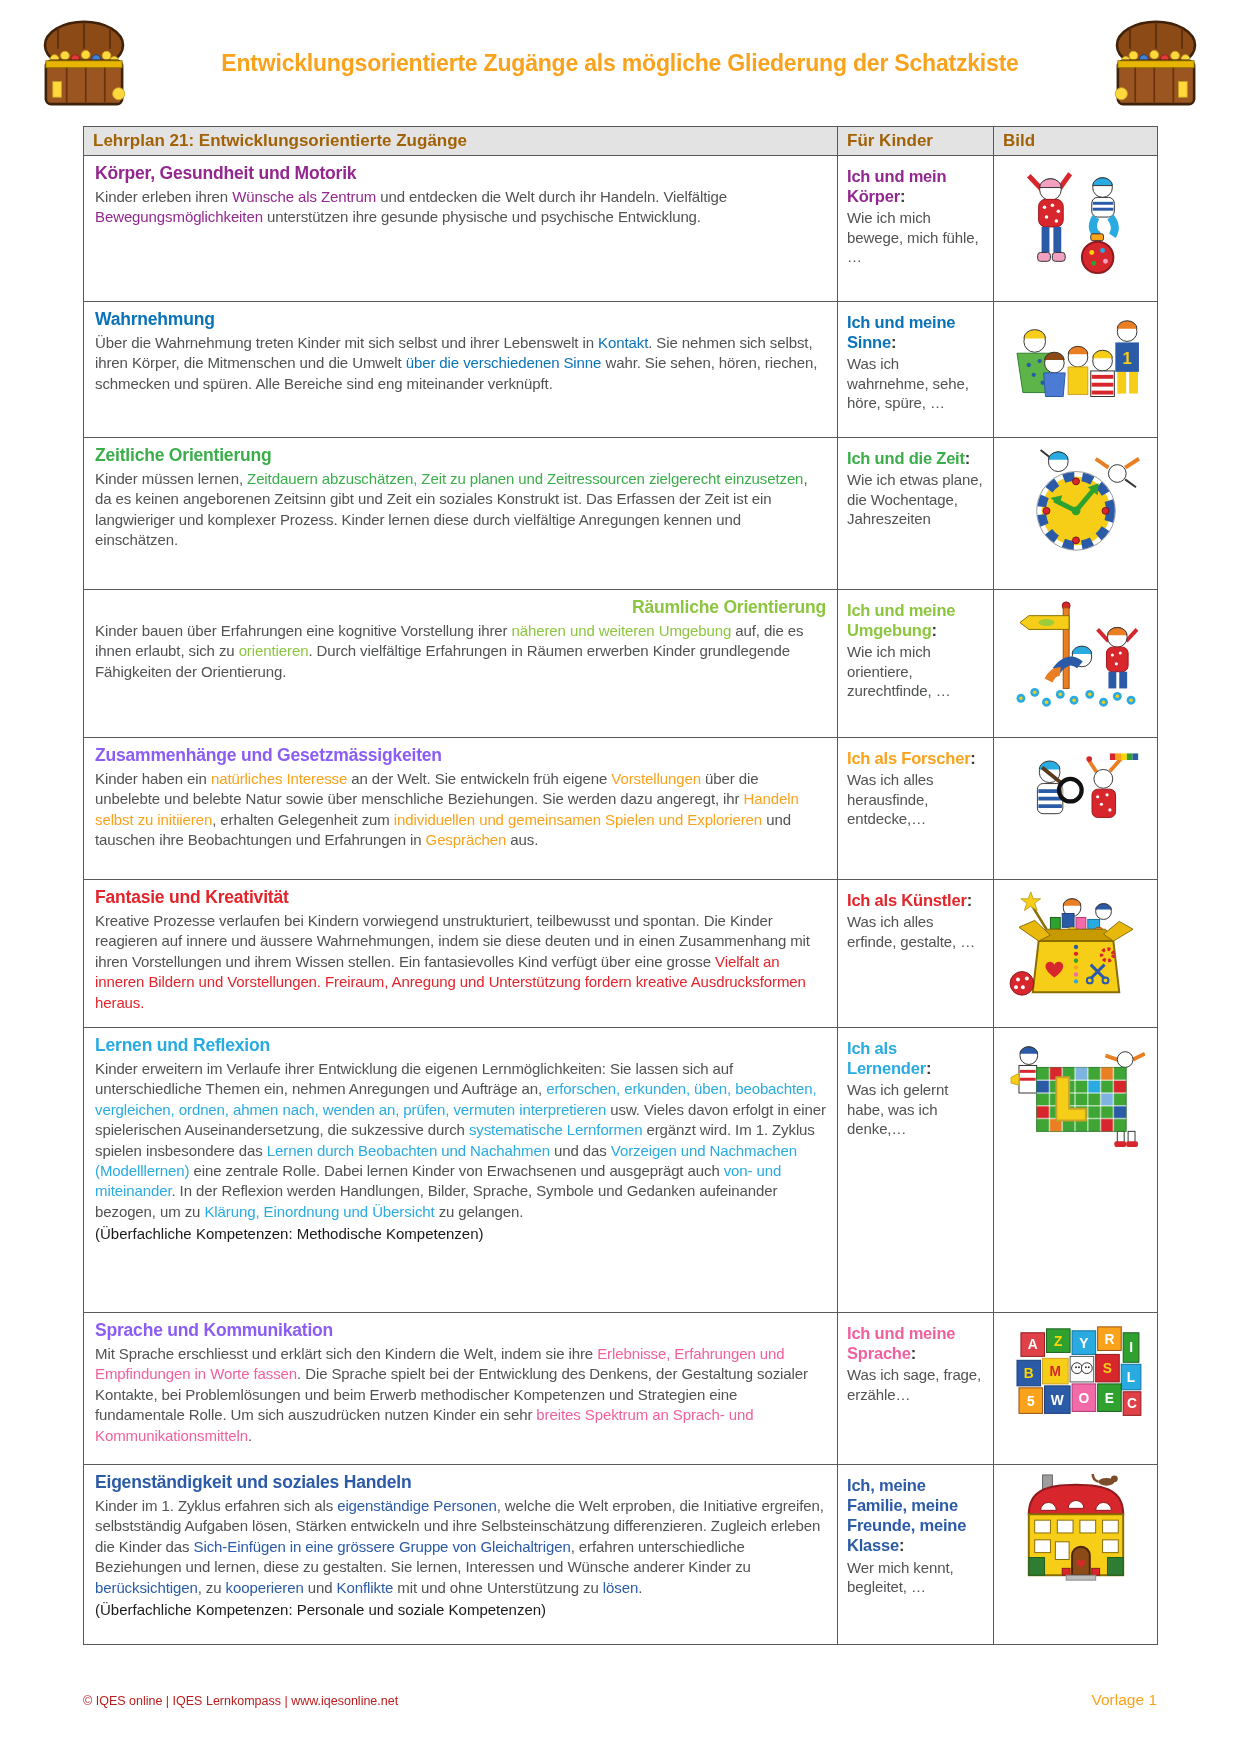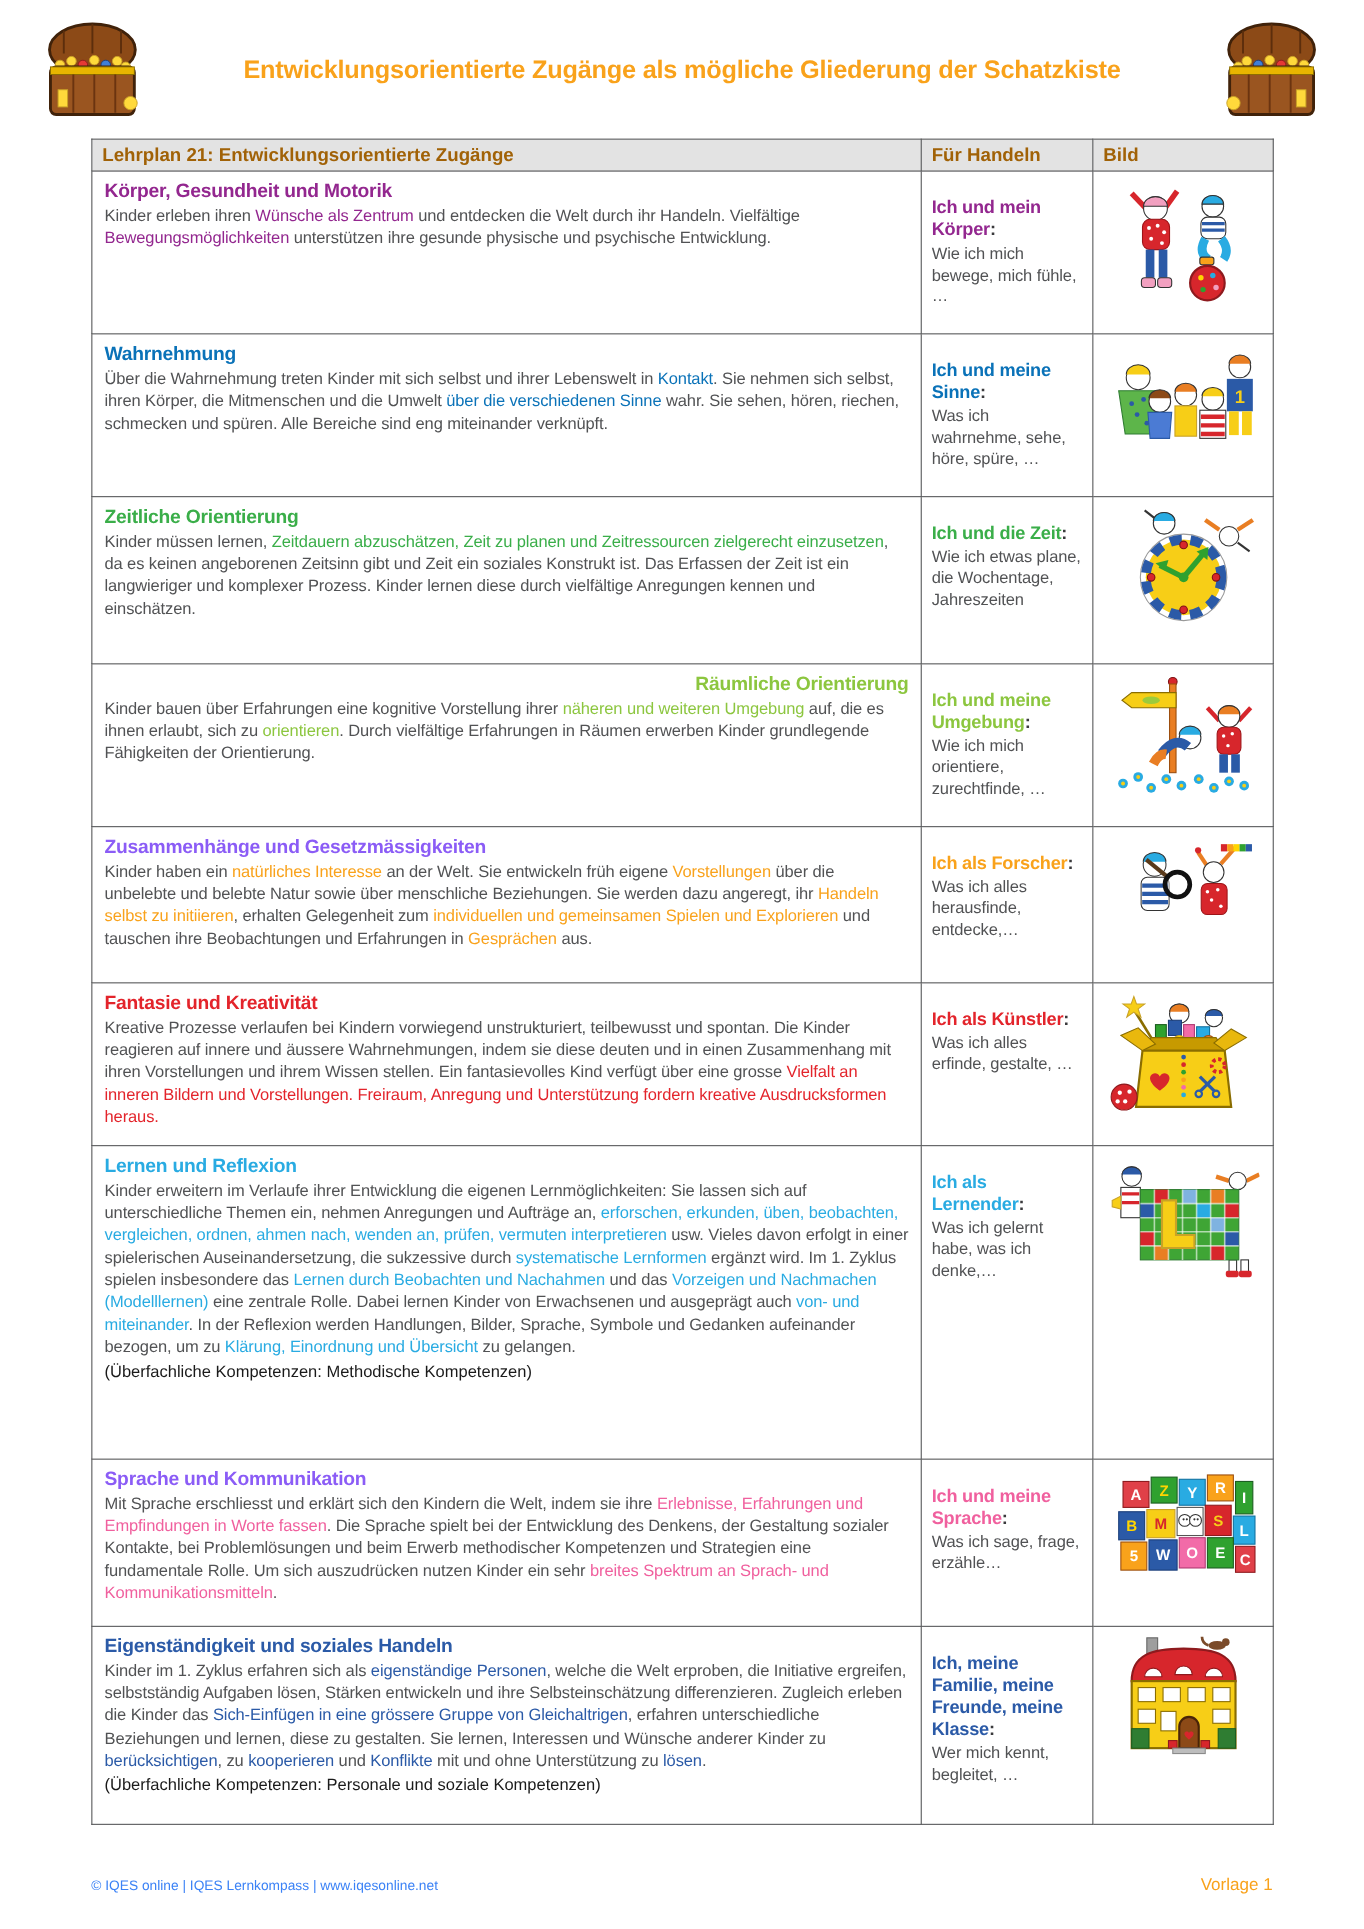--- a/index.html
+++ b/index.html
@@ -16,34 +16,34 @@
   
   .content{margin:0 83px;}
   table.lp{border-collapse:collapse;width:1074px;table-layout:fixed;}
   col.c-main{width:754px;} col.c-kinder{width:156px;} col.c-bild{width:164px;}
   th,td{border:1.6px solid #58595B;vertical-align:top;text-align:left;}
   thead th{background:#E3E3E3;font-size:17px;padding:4px 9px;color:#a16207;font-weight:bold;}
   td.main-cell{padding:5px 11px 8px;}
   .row-heading{font-size:17.5px;font-weight:bold;margin:2px 0 3px;letter-spacing:-0.2px;}
   .row-body{font-size:15px;color:#515254;line-height:1.36;letter-spacing:-0.1px;}
   .row-note{font-size:15px;color:#1A1A1A;line-height:1.36;margin-top:2px;}
-  td.kinder-cell{padding:23px 9px;}
+  td.kinder-cell{padding:10px 9px;}
   .kinder-head{font-size:16.5px;font-weight:bold;line-height:1.22;letter-spacing:-0.2px;}
   .kinder-colon{color:#3A3A3C;}
   .kinder-text{font-size:15px;color:#515254;line-height:1.3;margin-top:2px;letter-spacing:-0.1px;}
   td.bild-cell{padding:6px 5px;text-align:center;}
   .illustration{display:inline-block;}
   tbody tr:nth-child(1){height:146px;} tbody tr:nth-child(2){height:136px;}
   tbody tr:nth-child(3){height:152px;} tbody tr:nth-child(4){height:148px;}
   tbody tr:nth-child(5){height:142px;} tbody tr:nth-child(6){height:148px;}
   tbody tr:nth-child(7){height:285px;} tbody tr:nth-child(8){height:152px;}
   tbody tr:nth-child(9){height:180px;}
   
   .footer{margin:46px 83px 0;display:flex;justify-content:space-between;align-items:baseline;}
-  .footer-left{font-size:12.5px;color:#3b82f6;}
+  .footer-left{font-size:12.5px;color:#b91c1c;}
   .footer-right{font-size:15.5px;}
 </style>
 </head>
 <body>
 
 <div class="page">
 
   <div class="header">
     <span class="chest chest--left">
       <svg viewBox="0 0 120 120" width="116" height="104">
@@ -95,21 +95,21 @@
   <div class="content">
     <table class="lp">
       <colgroup>
           <col class="c-main">
           <col class="c-kinder">
           <col class="c-bild">
         </colgroup>
       <thead>
         <tr>
           <th>Lehrplan 21: Entwicklungsorientierte Zugänge</th>
-          <th>Für Handeln</th>
+          <th>Für Kinder</th>
           <th>Bild</th>
         </tr>
       </thead>
       <tbody id="rows-body">
           <tr class="row">
     <td class="main-cell">
       <div class="row-heading" style="color: rgb(147, 39, 143);">Körper, Gesundheit und Motorik</div>
       <div class="row-body"><span>Kinder erleben ihren </span><span style="color: rgb(147, 39, 143);">Wünsche als Zentrum</span><span> und entdecken die Welt durch ihr Handeln. Vielfältige </span><span style="color: rgb(147, 39, 143);">Bewegungsmöglichkeiten</span><span> unterstützen ihre gesunde physische und psychische Entwicklung.</span></div>
 
     </td>

